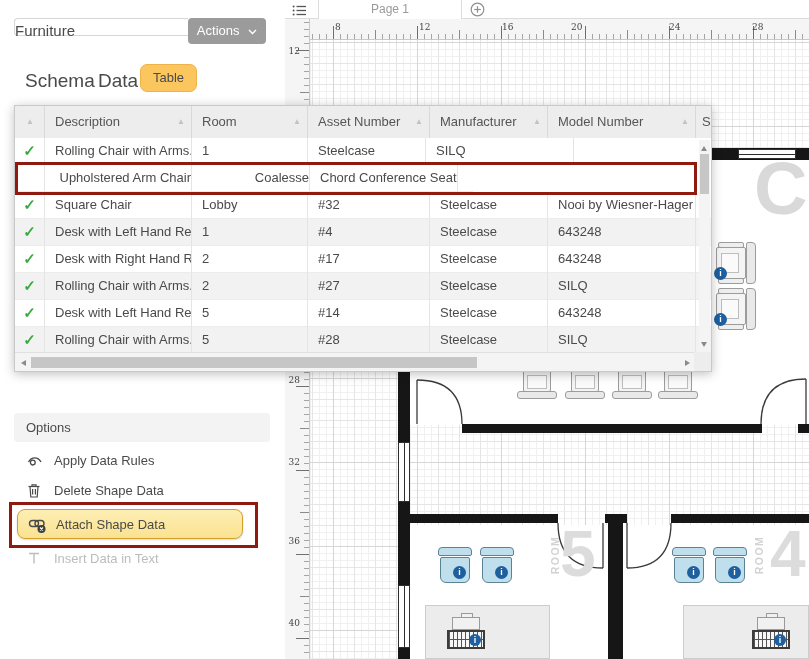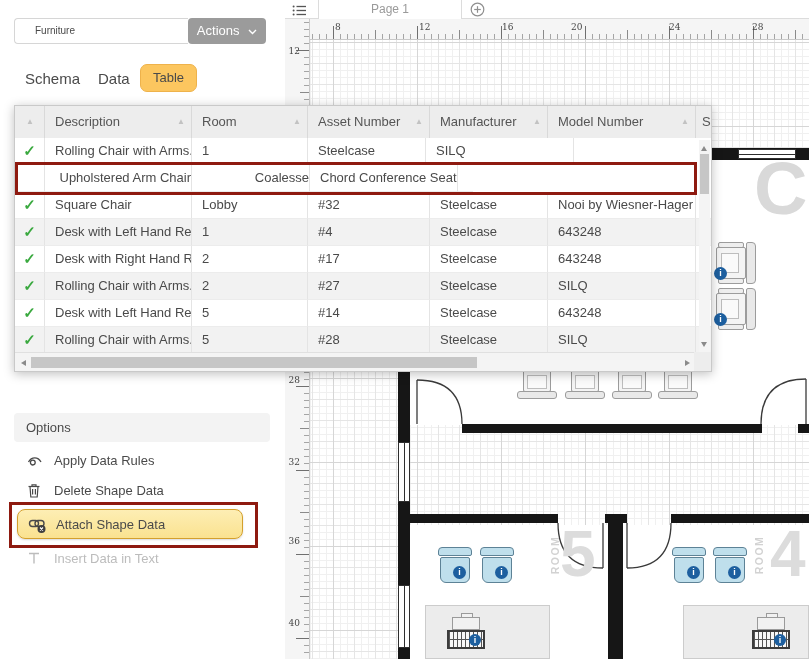--- a/index.html
+++ b/index.html
@@ -93,27 +93,27 @@
   .knob { position:absolute; left:8px; top:-5px; width:12px; height:5px; background:#f1f1f1; border:1px solid #9a9a9a; }
   .kbd { position:absolute; width:38px; height:19px; background:#f8f8f8; border:2px solid #3c3c3c;
          background-image:
            repeating-linear-gradient(to right,#555 0 1px,transparent 1px 4px),
            linear-gradient(#555,#555);
          background-size:100% 100%,100% 1px; background-position:0 0,center; background-repeat:repeat,no-repeat; }
   .kbd .badge { width:12px; height:12px; line-height:12px; }
 
   
   #leftpanel { position:absolute; left:0; top:0; width:285px; height:659px; background:#fff; z-index:1; }
-  .name-box { position:absolute; left:14px; top:18px; width:174px; height:26px; background:#fff;
+  .name-box { position:absolute; left:14px; top:18px; width:174px; height:18px; background:#fff;
               border:1px solid #d6d6d6; border-right:none; border-radius:4px 0 0 4px;
-              line-height:24px; padding-left:20px; font-size:10px; color:#4a4a4a; }
+              line-height:24px; padding-left:0; font-size:15px; color:#4a4a4a; }
   .actions-btn { position:absolute; left:188px; top:18px; width:78px; height:26px; background:#9b9b9b;
                  border-radius:4px; color:#fff; font-size:13px; line-height:26px; text-align:center; cursor:pointer; }
   .actions-btn svg { vertical-align:middle; margin-left:5px; }
-  .tab-plain { position:absolute; top:70px; font-size:15px; color:#4a4a4a; cursor:pointer; }
+  .tab-plain { position:absolute; top:70px; font-size:19px; color:#4a4a4a; cursor:pointer; }
   .tab-pill { position:absolute; left:140px; top:64px; width:57px; height:28px; background:#fcc65f;
               border:1px solid #eeb24b; border-radius:7px; text-align:center; line-height:26px;
               font-size:13px; color:#4a4a4a; cursor:pointer; }
   .options-title { position:absolute; left:14px; top:413px; width:256px; height:29px; background:#f3f3f3;
                    border-radius:4px; line-height:29px; padding-left:12px; font-size:13px; color:#4a4a4a; }
   .opt { position:absolute; left:0; width:285px; height:20px; cursor:pointer; }
   .opt .oicon { position:absolute; left:26px; top:1px; }
   .opt .olabel { position:absolute; left:54px; top:2px; font-size:13px; color:#4a4a4a; }
   .opt.disabled .olabel { color:#bcbcbc; cursor:default; }
   .attach-btn { position:absolute; left:17px; top:509px; width:226px; height:30px;

